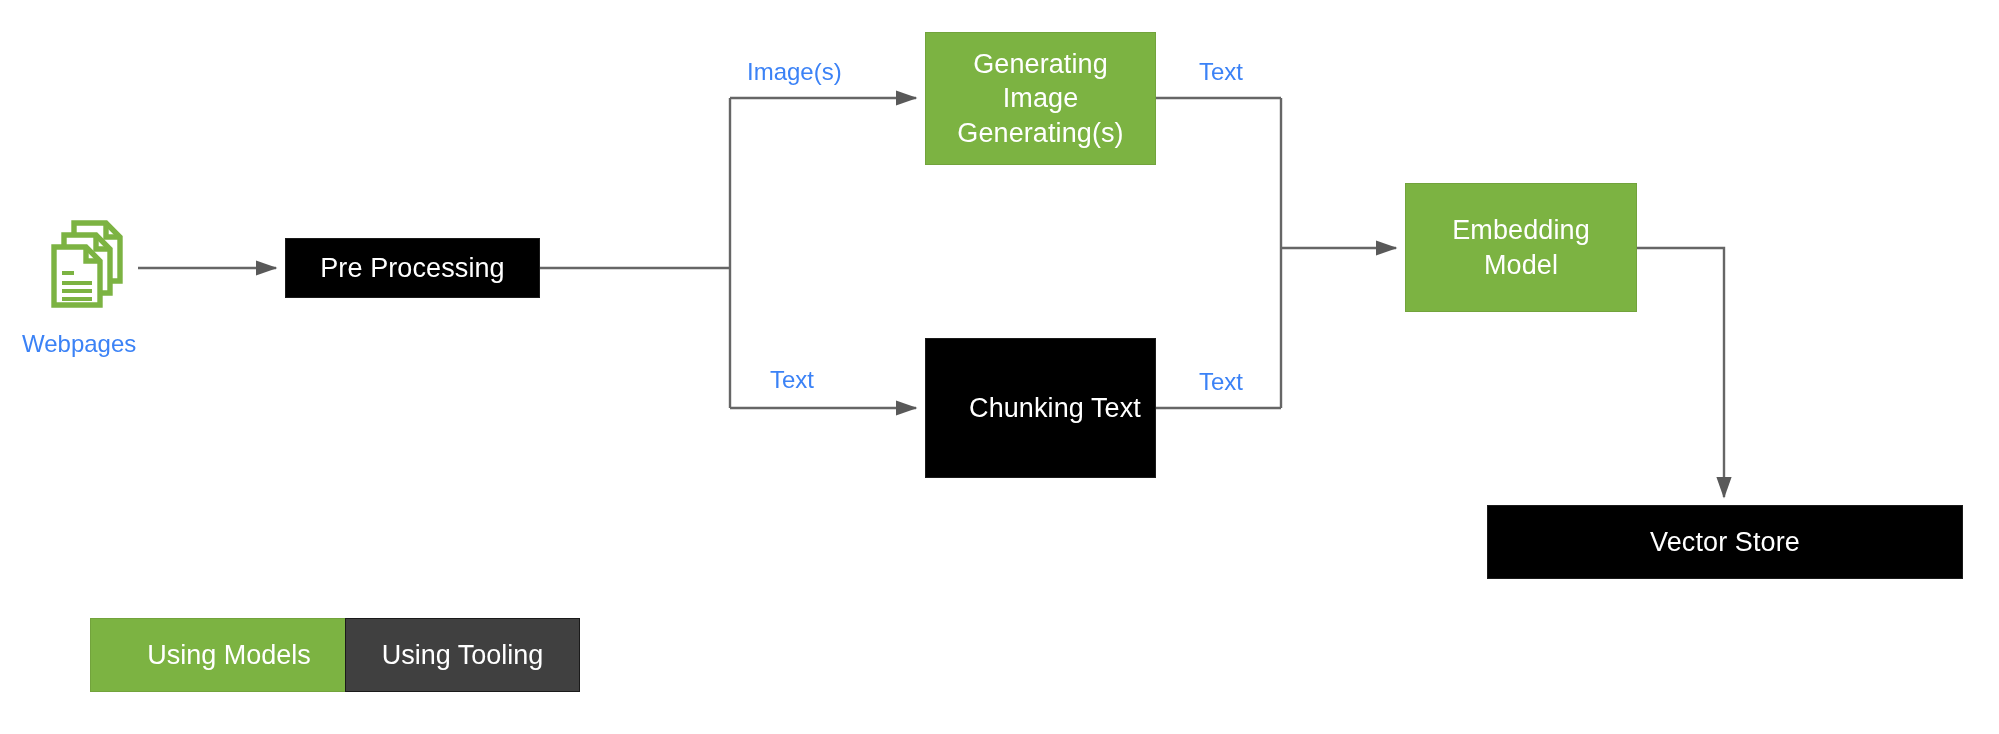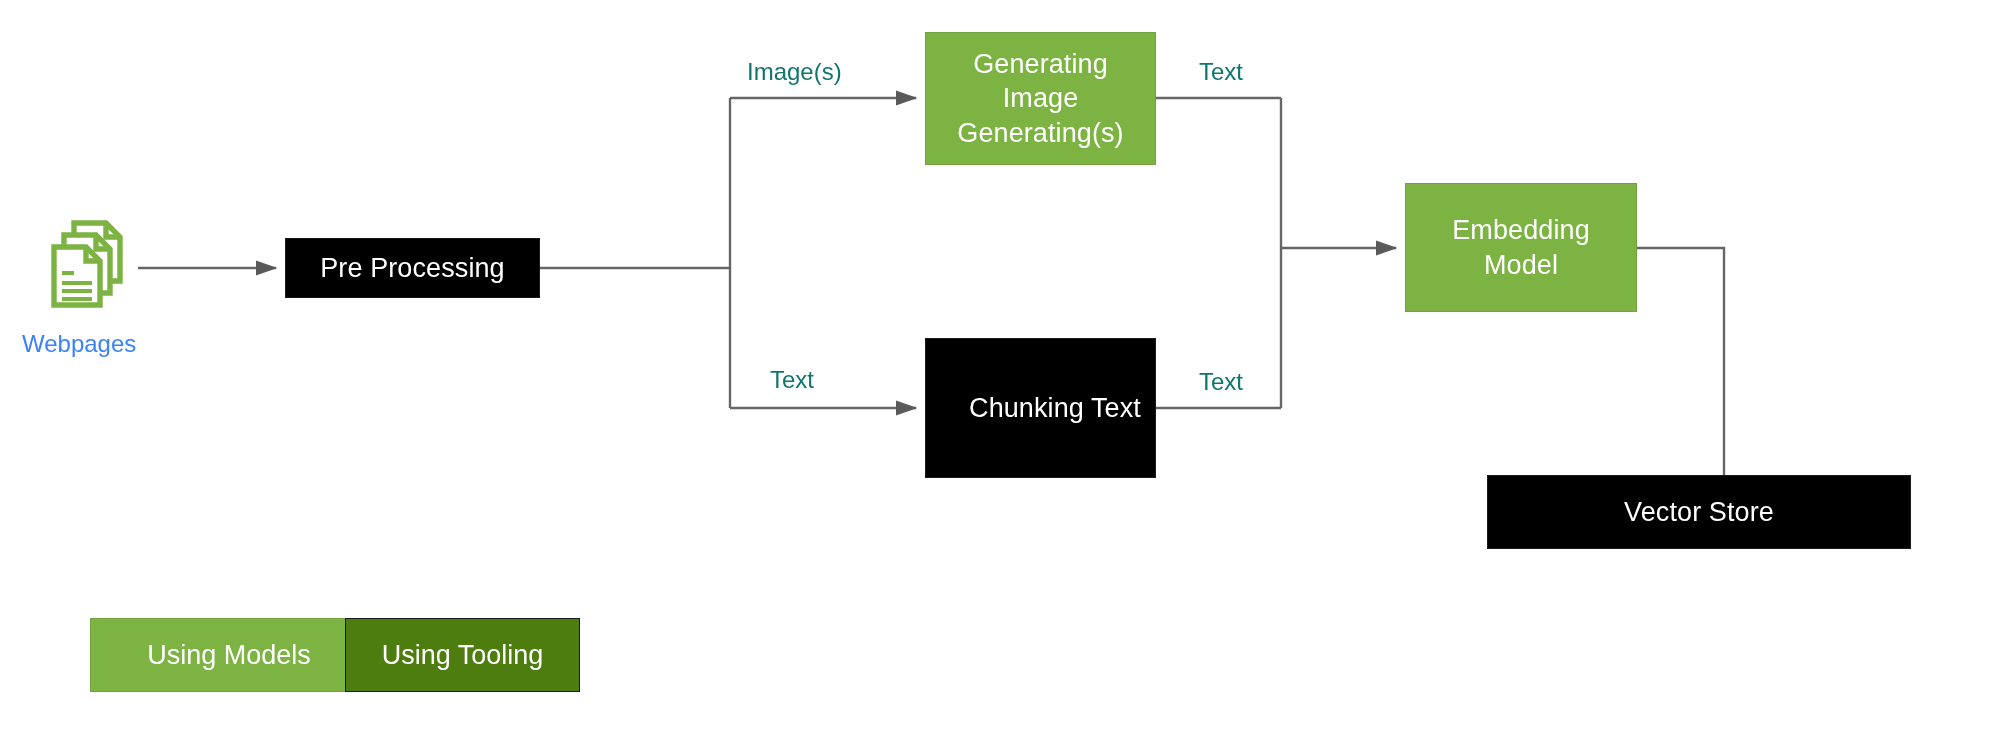--- a/index.html
+++ b/index.html
@@ -42,21 +42,21 @@
   .node.black {
     background: #000000;
     border: 1px solid #1a1a1a;
   }
   .node.green {
     background: #7CB342;
     border: 1px solid #72a33c;
   }
   .edge-label {
     position: absolute;
-    color: #0f766e;
+    color: #3b82f6;
     font-size: 24px;
     white-space: nowrap;
     line-height: 1;
   }
   .caption {
     position: absolute;
     color: #3b82f6;
     font-size: 24px;
     white-space: nowrap;
     line-height: 1;
@@ -64,21 +64,21 @@
   .legend-chip {
     position: absolute;
     display: flex;
     align-items: center;
     justify-content: center;
     color: #ffffff;
     font-size: 27px;
     box-sizing: border-box;
   }
   .legend-chip.green { background: #7CB342; border: 1px solid #72a33c; }
-  .legend-chip.black { background: #4d7c0f; border: 1px solid #1a1a1a; }
+  .legend-chip.black { background: #404040; border: 1px solid #1a1a1a; }
   .doc-icon {
     position: absolute;
   }
 </style>
 </head>
 <body>
 
 <div id="canvas">
 
   <svg class="wires" viewBox="0 0 1999 734" xmlns="http://www.w3.org/2000/svg">
@@ -144,21 +144,21 @@
 
   <div class="node black" style="left:925px; top:338px; width:231px; height:140px;padding-left:29px;">
     <span>Chunking Text</span>
   </div>
 
   <div class="node green" style="left:1405px; top:183px; width:232px; height:129px; flex-direction:column;">
     <span>Embedding</span>
     <span>Model</span>
   </div>
 
-  <div class="node black" style="left:1487px; top:475px; width:424px; height:74px;">
+  <div class="node black" style="left:1487px; top:505px; width:476px; height:74px;">
     <span>Vector Store</span>
   </div>
 
   <div class="edge-label" style="left:747px; top:60px;">Image(s)</div>
 
   <div class="edge-label" style="left:770px; top:368px;">Text</div>
 
   <div class="edge-label" style="left:1199px; top:60px;">Text</div>
 
   <div class="edge-label" style="left:1199px; top:370px;">Text</div>

